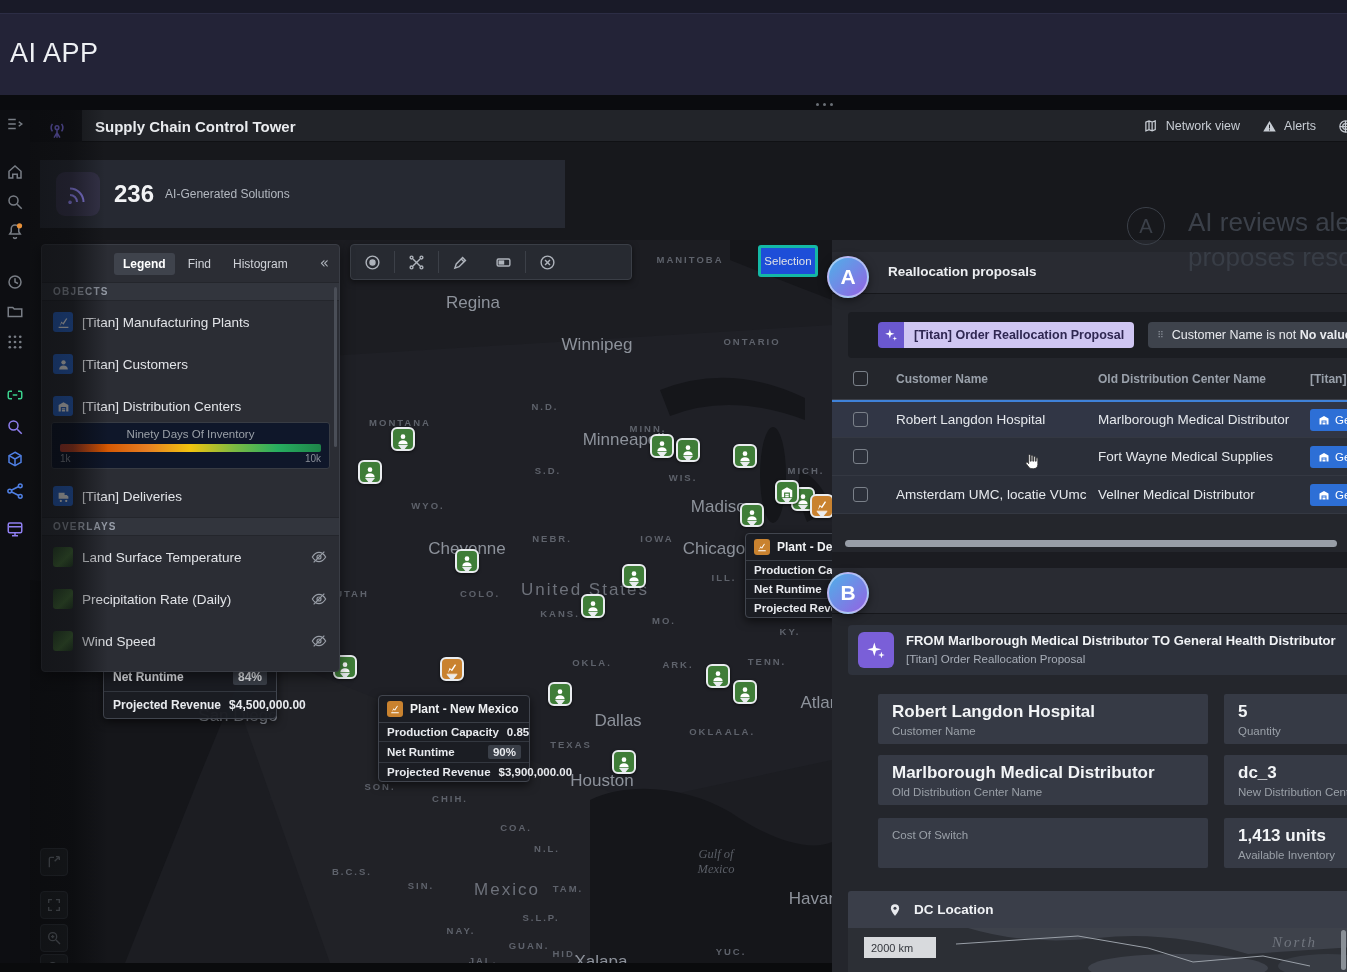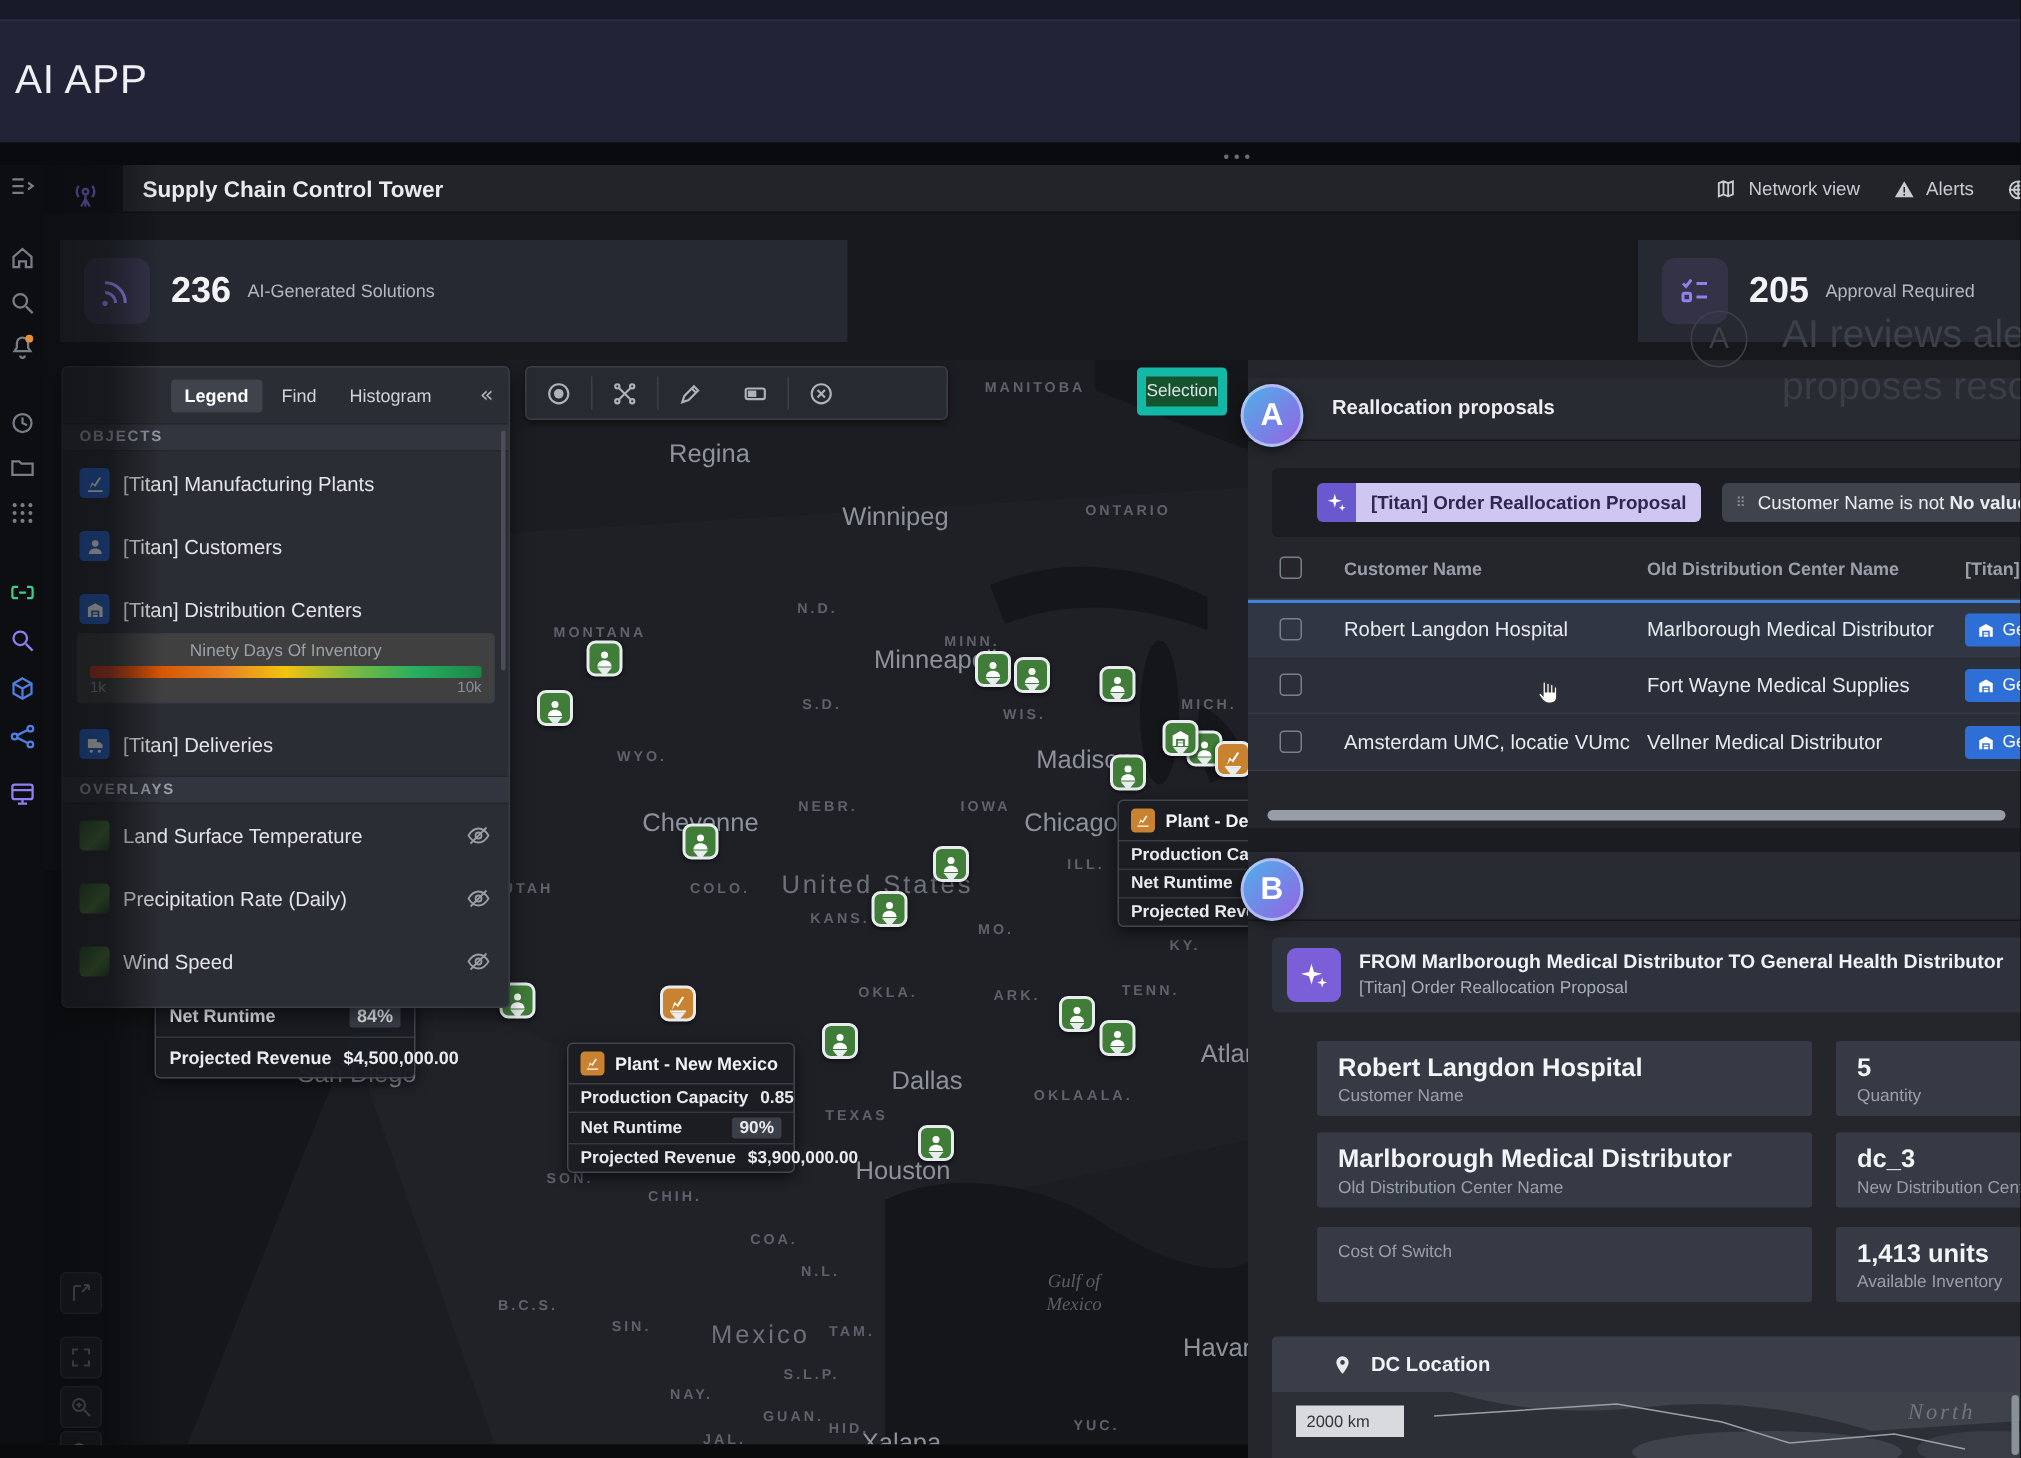--- a/index.html
+++ b/index.html
@@ -61,21 +61,21 @@
   .marker.customer, .marker.warehouse { background:#3f7d38; }
   .marker.plant { background:#c9822f; }
   .marker svg { width:14px; height:14px; color:#fff; }
 
   
   #map-toolbar { left:320px; top:4px; width:282px; height:36px; background:#272a31; border:1px solid #3a3e46;
                  border-radius:4px; display:flex; align-items:center; z-index:7; box-shadow:0 2px 6px rgba(0,0,0,.5); }
   .tb-ic { width:17px; height:17px; color:#aeb3bb; margin:0 13px; }
   .tb-ic svg { width:100%; height:100%; }
   .tb-div { width:1px; height:22px; background:#3c4048; }
-  #selection-btn { left:728px; top:5px; width:60px; height:32px; background:#14532d; border:6px solid #14b8a6;
+  #selection-btn { left:728px; top:5px; width:60px; height:32px; background:#1d4ed8; border:3px solid #14b8a6;
                    border-radius:3px; color:#dfe2e6; font-size:11.5px; display:flex; align-items:center; justify-content:center; z-index:7; }
 
   
   .tooltip { position:absolute; background:rgba(27,29,35,.97); border:1px solid #41454e; border-radius:4px; z-index:6;
              box-shadow:0 3px 10px rgba(0,0,0,.6); width:152px; }
   .tt-head { display:flex; align-items:center; gap:7px; padding:5px 8px; border-bottom:1px solid #3a3e46;
              font-size:12px; font-weight:700; color:#f0f2f4; white-space:nowrap; overflow:hidden; }
   .tt-head .tt-ic { width:16px; height:16px; border-radius:3px; background:#c9822f; flex:0 0 16px;
                     display:flex; align-items:center; justify-content:center; }
   .tt-head .tt-ic svg { width:10px; height:10px; color:#fff; }
@@ -98,21 +98,21 @@
   #legend-collapse { position:absolute; right:10px; top:9px; color:#aeb3bb; font-size:15px; font-family:"DejaVu Sans",sans-serif; }
   .lsec { height:19px; background:#32353d; border-top:1px solid #24262c; border-bottom:1px solid #24262c;
           font-size:10px; font-weight:700; letter-spacing:1.2px; color:#9aa0ab; display:flex; align-items:center; padding-left:11px; }
   .lrow { position:relative; display:flex; align-items:center; gap:9px; padding:11px 11px; }
   .lrow .lic { width:20px; height:20px; border-radius:3px; background:#2b66c9; display:flex; align-items:center; justify-content:center; flex:0 0 20px; }
   .lrow .lic svg { width:13px; height:13px; color:#fff; }
   .lrow .lic.thumb { background:linear-gradient(135deg,#2e4a2e,#49743c 60%,#274028); }
   .lrow .ltext { font-size:13.5px; color:#e2e4e8; }
   .lrow .rt { position:absolute; right:12px; display:flex; gap:14px; color:#989da6; }
   .lrow .rt svg { width:16px; height:16px; }
-  #grad-card { margin:2px 9px 6px 9px; background:#404040; border:1px solid #383c44; border-radius:3px; padding:5px 8px 4px 8px; }
+  #grad-card { margin:2px 9px 6px 9px; background:#0f172a; border:1px solid #383c44; border-radius:3px; padding:5px 8px 4px 8px; }
   #grad-title { text-align:center; font-size:11.5px; color:#9aa0a8; margin-bottom:4px; }
   #grad-bar { height:8px; border-radius:2px; background:linear-gradient(to right,#b03a2e,#d35400,#e67e22,#f1c40f,#7dbb42,#27ae60,#1e8449); }
   #grad-scale { display:flex; justify-content:space-between; font-size:10px; color:#8a8f99; margin-top:1px; }
   #legend-scroll { position:absolute; right:2px; top:42px; width:3px; height:160px; background:#4a4e57; border-radius:2px; }
 
   
   .mctl { position:absolute; left:10px; width:28px; height:28px; background:#222529; border:1px solid #34383f;
           border-radius:4px; color:#7a8088; display:flex; align-items:center; justify-content:center; z-index:7; }
   .mctl svg { width:16px; height:16px; }
 
@@ -312,30 +312,20 @@
 
   <div class="abs" id="kpi-bg"></div>
   <div class="kpi" style="left:40px;width:525px">
     <span class="kpi-icon">
       <svg viewBox="0 0 24 24" fill="none" stroke="currentColor" stroke-width="2">
           <path d="M4 19.5a.8.8 0 1 0 .1 0M4 13a7 7 0 0 1 7 7M4 6.5A13.5 13.5 0 0 1 17.5 20"></path>
         </svg>
       </span>
     <span class="kpi-val">236</span>
     <span class="kpi-lab">AI-Generated Solutions</span>
-  </div>
-  <div class="kpi" style="left:1092px;width:255px">
-    <span class="kpi-icon">
-      <svg viewBox="0 0 24 24" fill="none" stroke="currentColor" stroke-width="2">
-          <path d="M4 7l2 2 3.5-4.5M13 7h7M13 16h7"></path>
-          <rect x="4" y="13.5" width="5" height="5" rx="1"></rect>
-        </svg>
-      </span>
-    <span class="kpi-val">205</span>
-    <span class="kpi-lab">Approval Required</span>
   </div>
 
   <div class="abs" id="bg-hint-1">AI reviews alert</div>
   <div class="abs" id="bg-circle">A</div>
 
   <div class="abs" id="map">
     <svg class="base" width="802" height="723" viewBox="0 0 802 723">
       <rect width="802" height="723" fill="#1c1d22"></rect>
       <polygon points="70,130 802,85 802,520 640,555 240,560 250,420 210,360" fill="#1f2026"></polygon>
       <polygon points="250,420 600,560 560,723 300,723 210,470" fill="#212227"></polygon>

